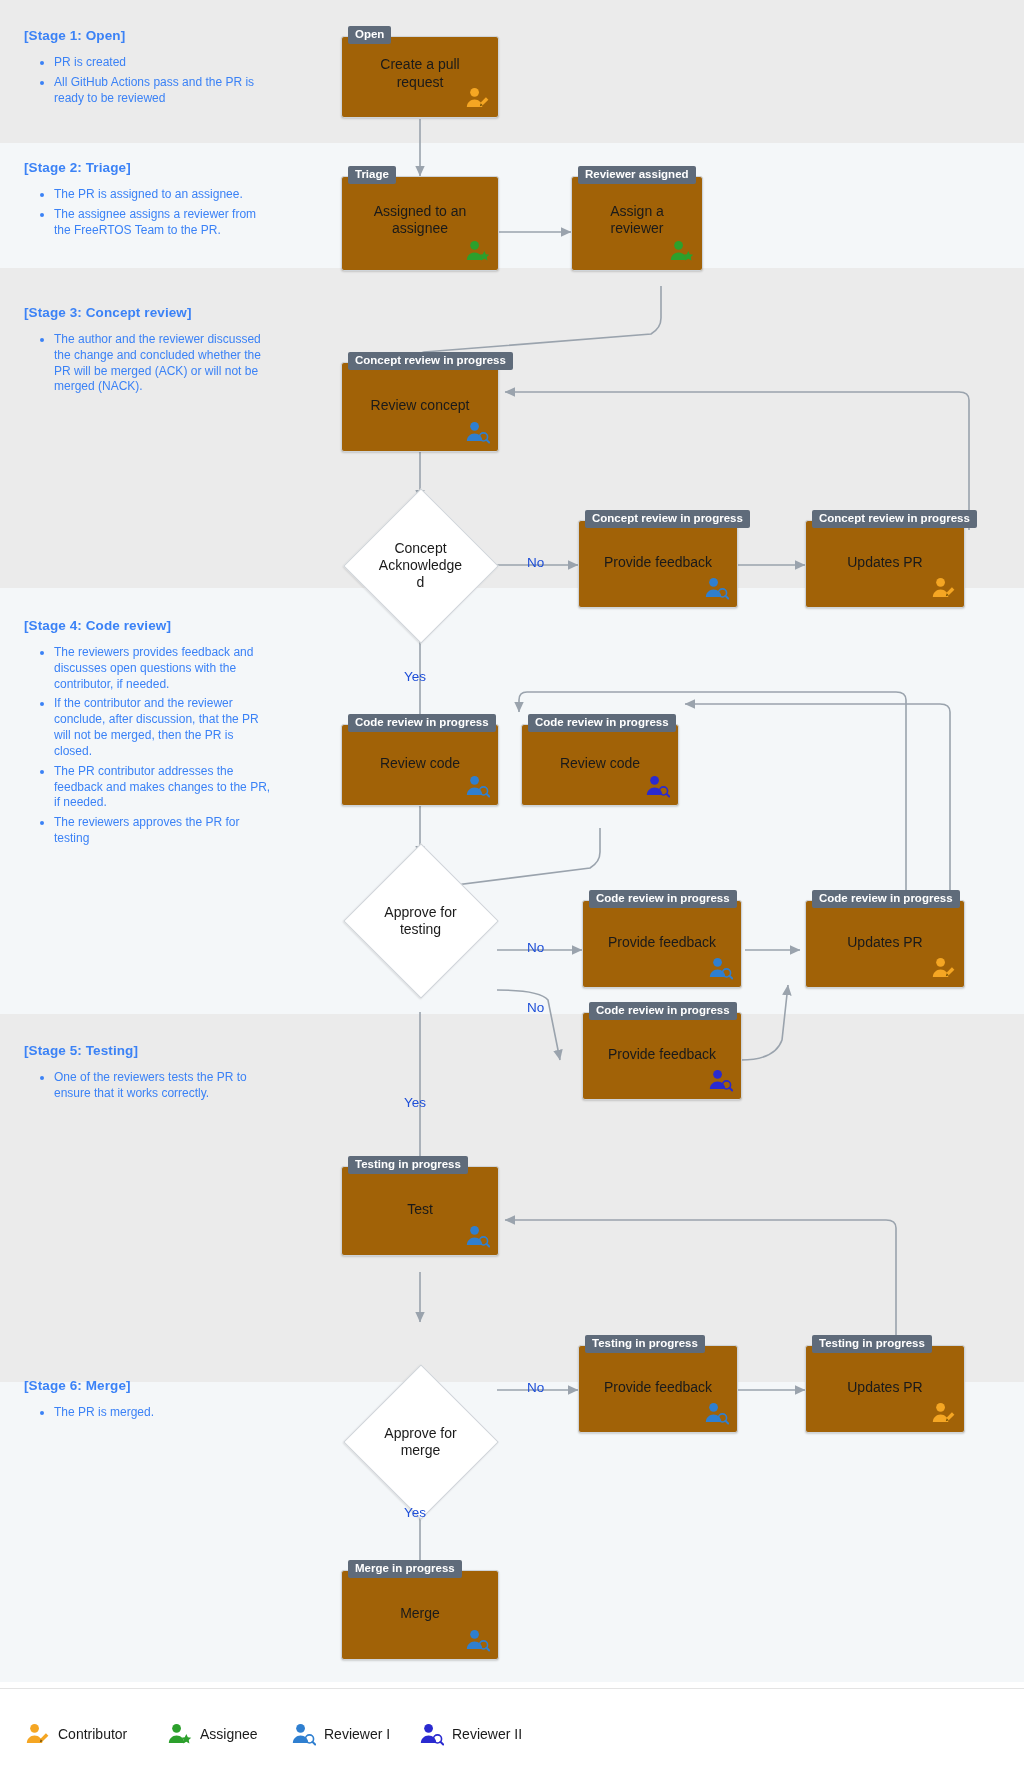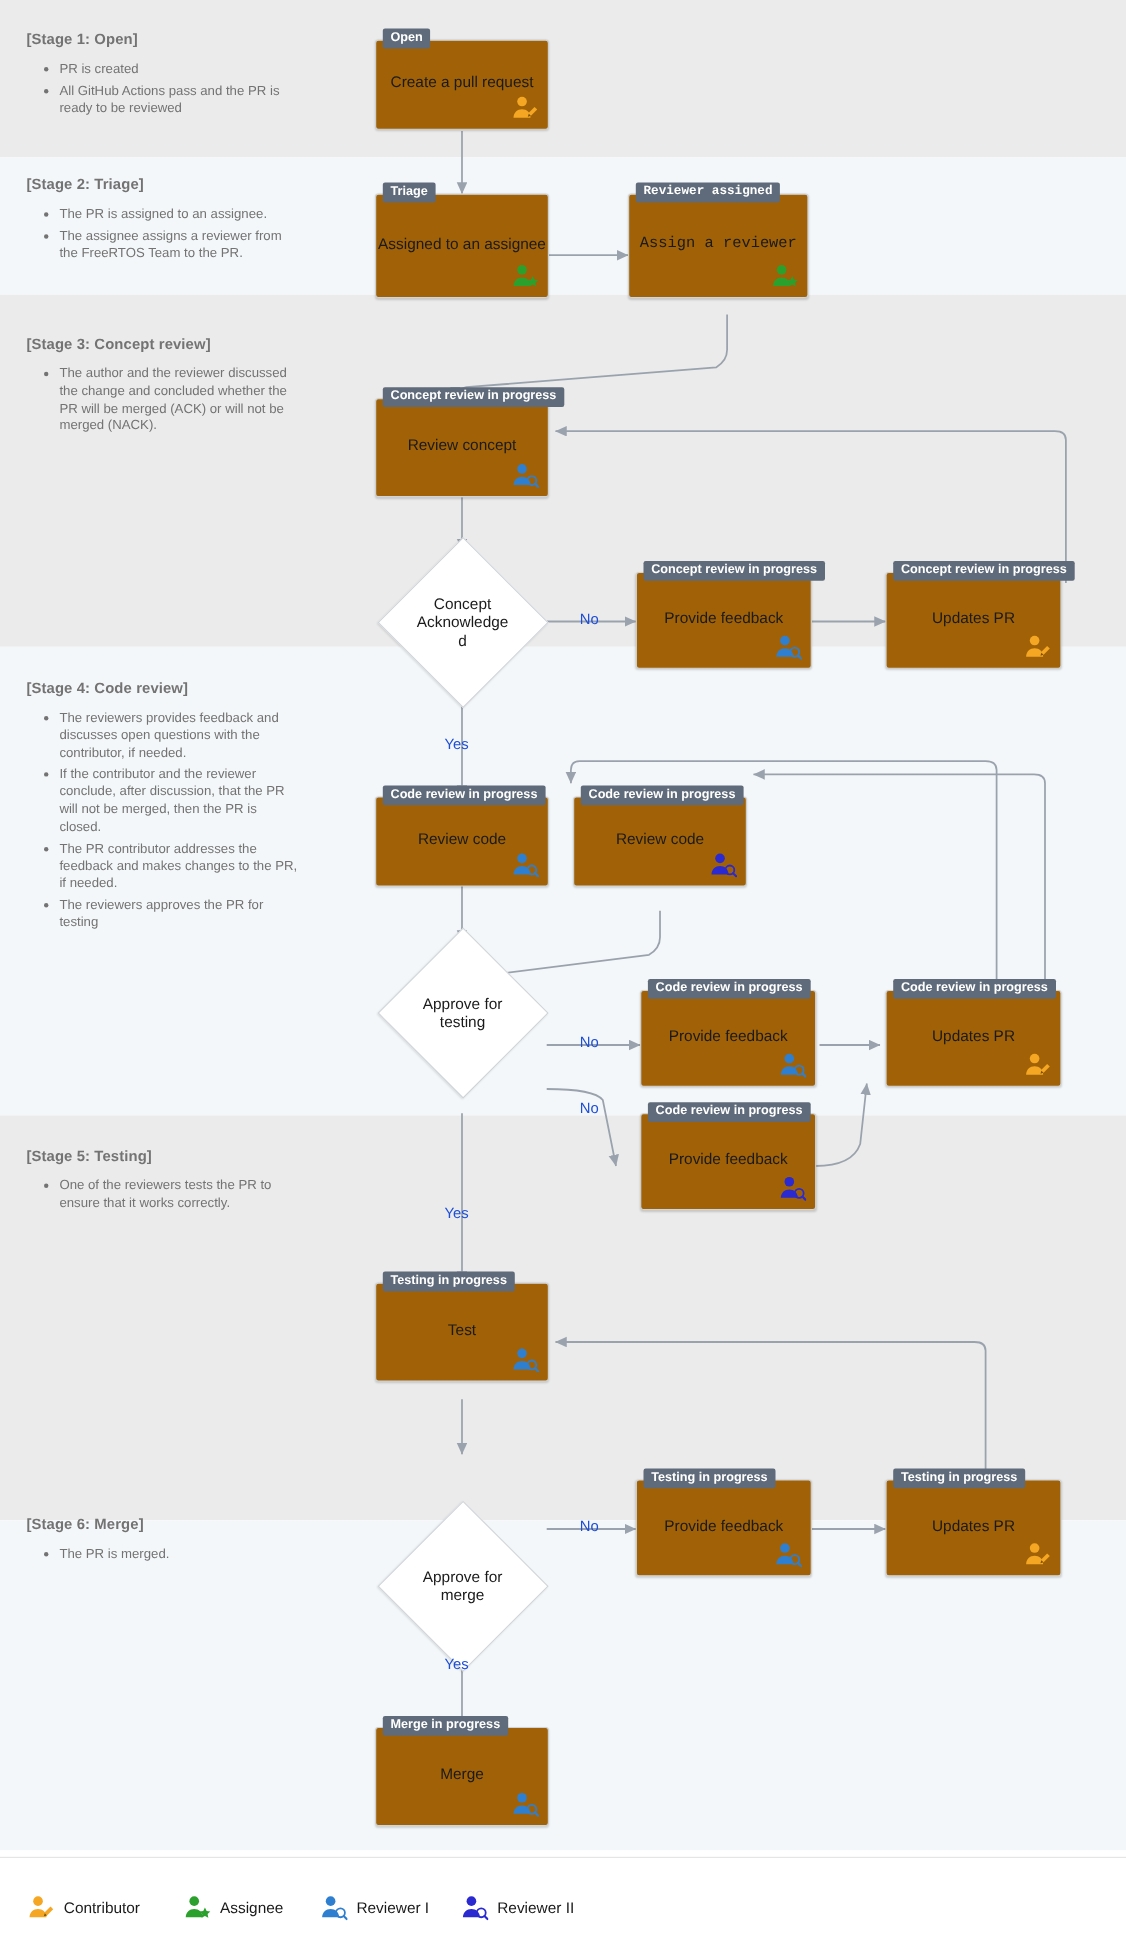--- a/index.html
+++ b/index.html
@@ -21,21 +21,21 @@
     left: 0;
     width: 1024px;
   }
   .band.grey  { background: #ebebeb; }
   .band.light { background: #f4f7f9; }
 
   .stage-text {
     position: absolute;
     left: 24px;
     width: 262px;
-    color: #737373;
+    color: #3b82f6;
   }
   .stage-title {
     font-size: 13.5px;
     font-weight: bold;
     margin: 0 0 8px 0;
     letter-spacing: 0.1px;
   }
   .stage-list {
     margin: 12px;
     padding-left: 18px;
@@ -75,21 +75,21 @@
   }
   .node .label {
     position: absolute;
     left: 0; right: 0;
     top: 50%;
     transform: translateY(-60%);
     text-align: center;
     font-size: 14px;
     color: #1a1a1a;
     line-height: 1.25;
-    padding: 0 0;
+    padding: 0 17px;
   }
   .node .persona {
     position: absolute;
     right: 8px;
     bottom: 6px;
     width: 26px; height: 26px;
   }
 
   
   .diamond {
@@ -272,21 +272,21 @@
   <div class="node" style="left:341px;top:176px;width:158px;height:95px;">
     <div class="chip">Triage</div>
     <div class="label">Assigned to an assignee</div>
     <svg class="persona" viewBox="0 0 32 32">
       <circle cx="13" cy="9" r="5.4" fill="#2ca02c"></circle>
       <path d="M3.5 27c0-5.4 4.3-9.3 9.5-9.3s9.5 3.9 9.5 9.3z" fill="#2ca02c"></path>
       <path d="M25 16 l1.9 4 4.1.5-3 2.9.8 4.2-3.8-2.1-3.8 2.1.8-4.2-3-2.9 4.1-.5z" fill="#2ca02c"></path>
     </svg>
   </div>
 
-  <div class="node" style="left:571px;top:176px;width:164px;height:95px;font-family:Liberation Mono, monospace;">
+  <div class="node" style="left:571px;top:176px;width:132px;height:95px;">
     <div class="chip">Reviewer assigned</div>
     <div class="label">Assign a reviewer</div>
     <svg class="persona" viewBox="0 0 32 32">
       <circle cx="13" cy="9" r="5.4" fill="#2ca02c"></circle>
       <path d="M3.5 27c0-5.4 4.3-9.3 9.5-9.3s9.5 3.9 9.5 9.3z" fill="#2ca02c"></path>
       <path d="M25 16 l1.9 4 4.1.5-3 2.9.8 4.2-3.8-2.1-3.8 2.1.8-4.2-3-2.9 4.1-.5z" fill="#2ca02c"></path>
     </svg>
   </div>
 
   <div class="node" style="left:341px;top:362px;width:158px;height:90px;">

